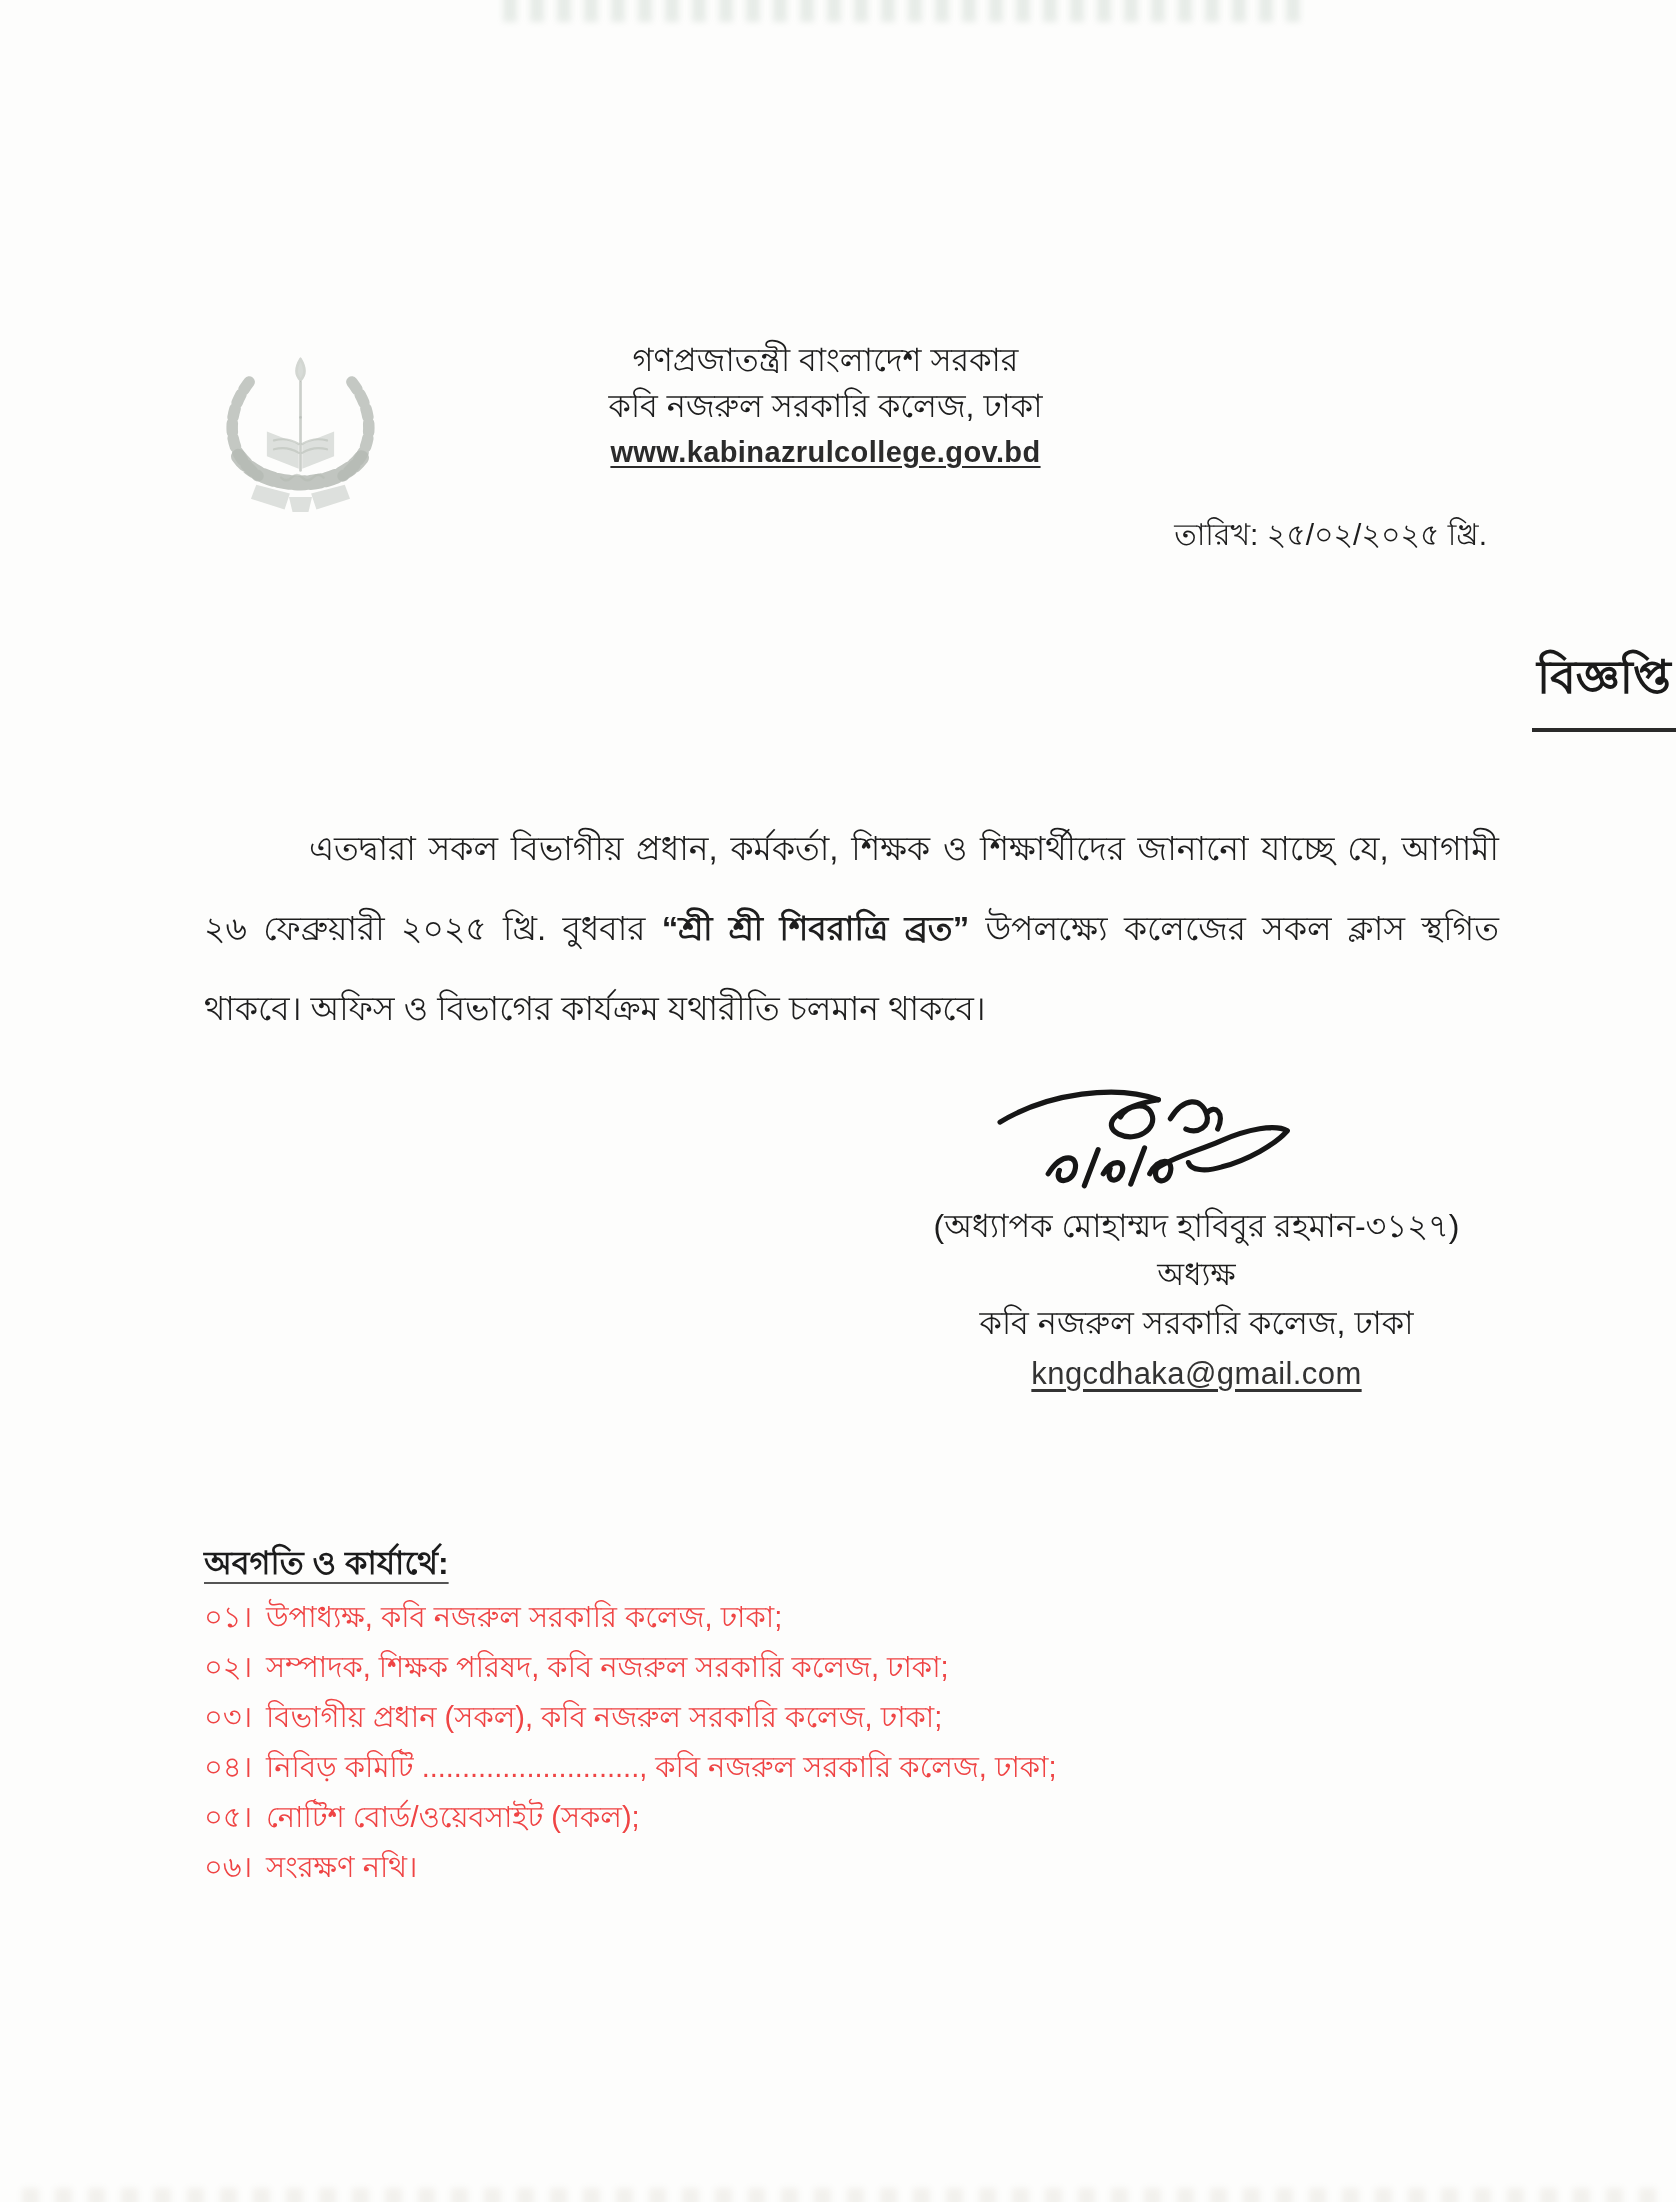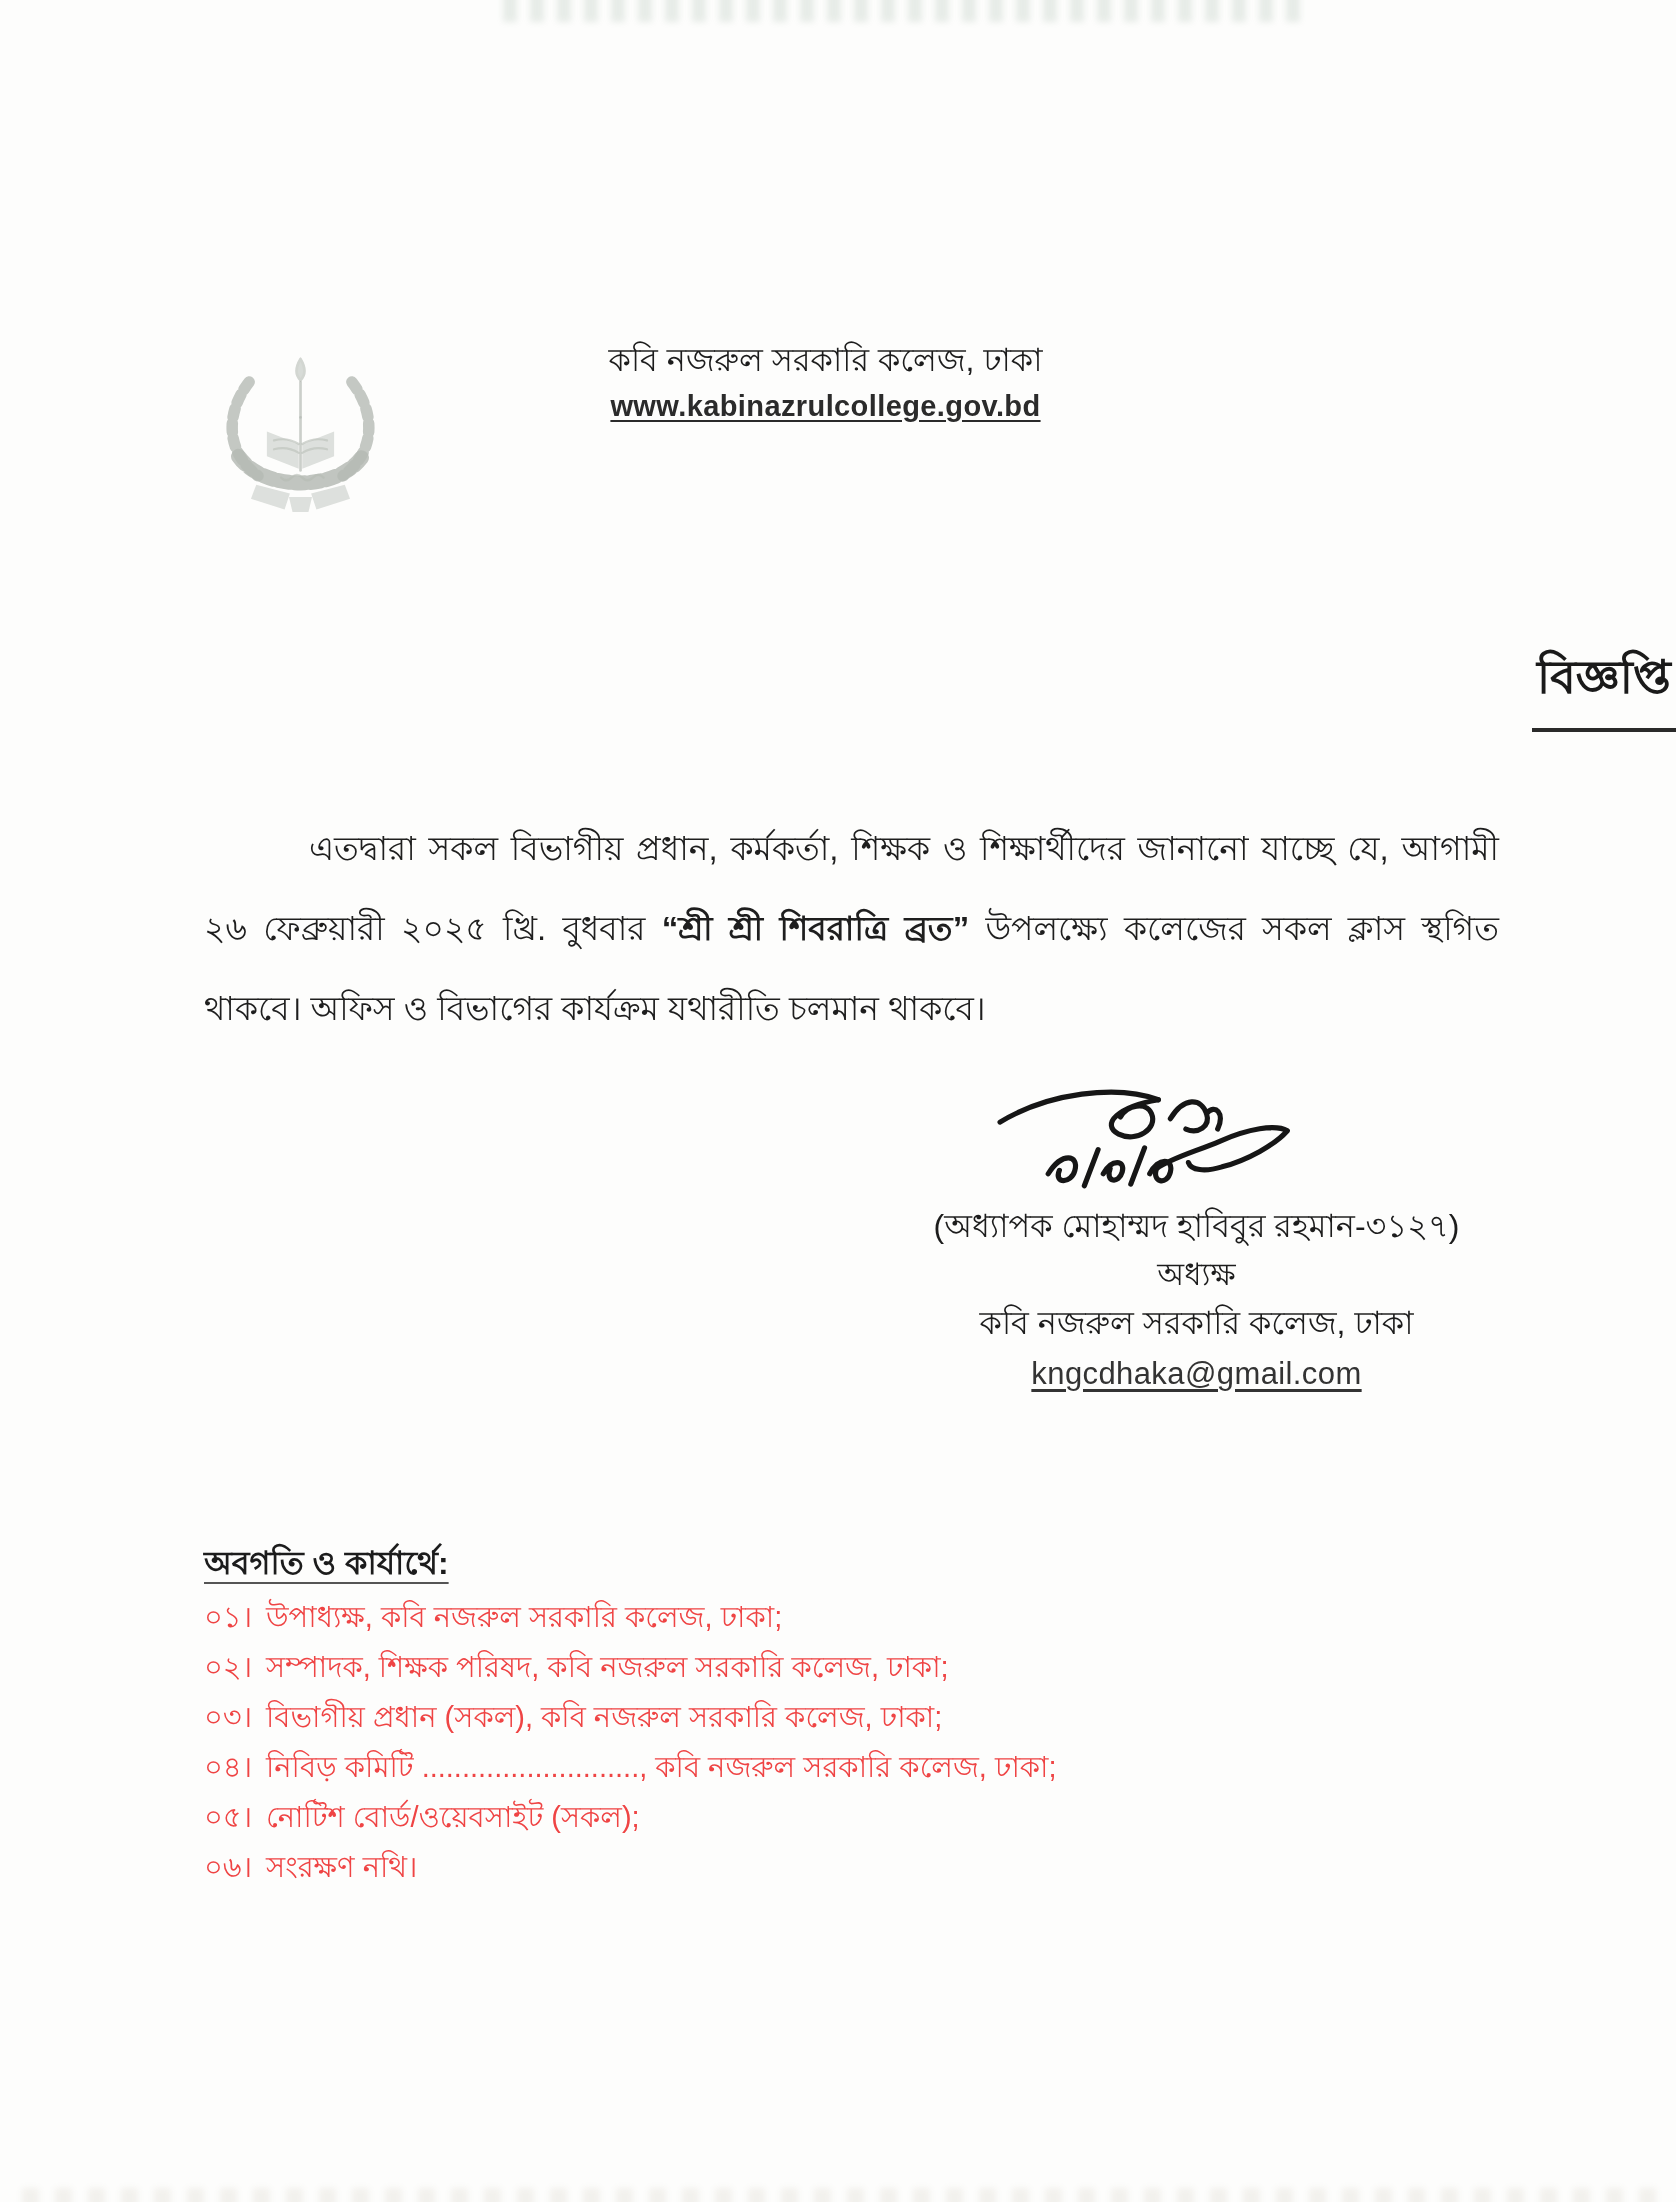--- a/index.html
+++ b/index.html
@@ -73,24 +73,26 @@
     <g fill="#8a948a" stroke="none" opacity=".5">
       <path d="M62,108 L98,122 L98,150 L62,136 Z"></path>
       <path d="M138,108 L102,122 L102,150 L138,136 Z"></path>
       <path d="M50,168 l38,10 -6,18 -38,-12 z"></path>
       <path d="M150,168 l-38,10 6,18 38,-12 z"></path>
       <path d="M87,182 h26 l-4,17 h-18 z"></path>
     </g>
   </svg>
 
   <div class="header-block">
+    <div class="header-line">গণপ্রজাতন্ত্রী বাংলাদেশ সরকার</div>
     <div class="header-line">কবি নজরুল সরকারি কলেজ, ঢাকা</div>
     <div class="header-url">www.kabinazrulcollege.gov.bd</div>
   </div>
 
+  <div class="date-line">তারিখ: ২৫/০২/২০২৫ খ্রি.</div>
 
   <div class="title-wrap">
     <span class="title-text">বিজ্ঞপ্তি</span>
   </div>
 
   <p class="body-par"><span>এতদ্বারা সকল বিভাগীয় প্রধান, কর্মকর্তা, শিক্ষক ও শিক্ষার্থীদের জানানো যাচ্ছে যে, আগামী ২৬ ফেব্রুয়ারী ২০২৫ খ্রি. বুধবার </span><span class="bold">“শ্রী শ্রী শিবরাত্রি ব্রত”</span><span> উপলক্ষ্যে কলেজের সকল ক্লাস স্থগিত থাকবে। অফিস ও বিভাগের কার্যক্রম যথারীতি চলমান থাকবে।</span></p>
 
   <svg class="sig-svg" viewBox="0 0 372 152">
     <g fill="none" stroke="#161616" stroke-width="6" stroke-linecap="round" stroke-linejoin="round">
       <path d="M14,50 C70,16 150,6 198,24"></path>

